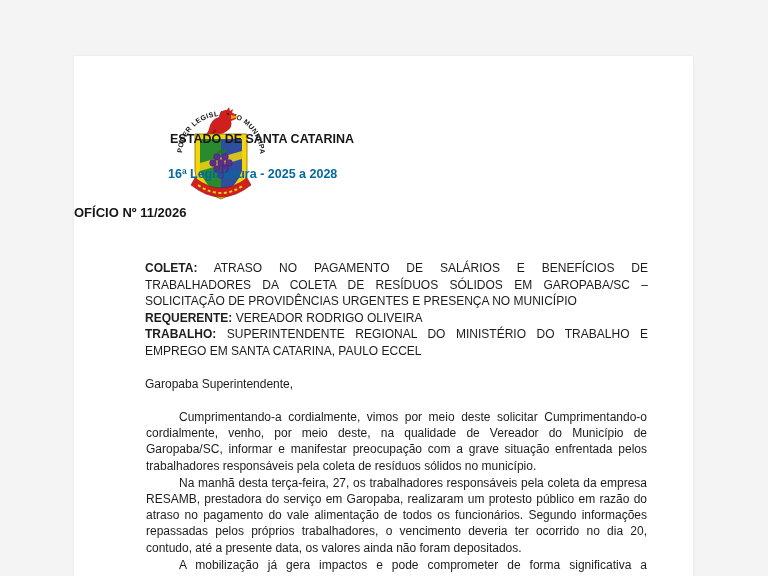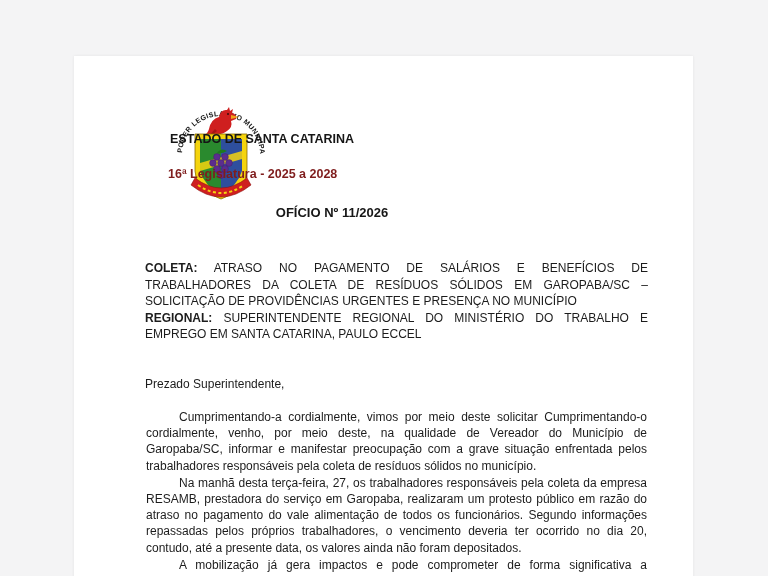--- a/index.html
+++ b/index.html
@@ -45,29 +45,29 @@
     color: #161616;
     white-space: nowrap;
   }
   .legislature {
     position: absolute;
     left: 94px;
     top: 111px;
     z-index: 2;
     font-weight: bold;
     font-size: 12.5px;
-    color: #7f1d1d;
+    color: #0369a1;
     white-space: nowrap;
   }
   .doc-title {
     position: absolute;
     left: 0;
     top: 149px;
     width: 516px;
-    text-align: center;
+    text-align: left;
     font-weight: bold;
     font-size: 13px;
     color: #161616;
     z-index: 2;
   }
   .subject-block {
     position: absolute;
     left: 71px;
     top: 204px;
     width: 503px;
@@ -150,24 +150,25 @@
 
     <div class="org-block">
       <div>ESTADO DE SANTA CATARINA</div>
     </div>
     <div class="legislature">16ª Legislatura - 2025 a 2028</div>
 
     <div class="doc-title">OFÍCIO Nº 11/2026</div>
 
     <div class="subject-block">
         <div class="sline"><b>COLETA:</b><span> ATRASO NO PAGAMENTO DE SALÁRIOS E BENEFÍCIOS DE TRABALHADORES DA COLETA DE RESÍDUOS SÓLIDOS EM GAROPABA/SC – SOLICITAÇÃO DE PROVIDÊNCIAS URGENTES E PRESENÇA NO MUNICÍPIO</span></div>
-        <div class="sline"><b>REGIONAL:</b><span> SUPERINTENDENTE REGIONAL DO MINISTÉRIO DO TRABALHO E EMPREGO EM SANTA CATARINA, PAULO ECCEL</span></div>
+        <div class="sline"><b>REQUERENTE:</b><span> VEREADOR RODRIGO OLIVEIRA</span></div>
+        <div class="sline"><b>TRABALHO:</b><span> SUPERINTENDENTE REGIONAL DO MINISTÉRIO DO TRABALHO E EMPREGO EM SANTA CATARINA, PAULO ECCEL</span></div>
       </div>
 
-    <div class="salutation">Prezado Superintendente,</div>
+    <div class="salutation">Garopaba Superintendente,</div>
 
     <div class="body-block">
         <p class="para">Cumprimentando-a cordialmente, vimos por meio deste solicitar Cumprimentando-o cordialmente, venho, por meio deste, na qualidade de Vereador do Município de Garopaba/SC, informar e manifestar preocupação com a grave situação enfrentada pelos trabalhadores responsáveis pela coleta de resíduos sólidos no município.</p>
         <p class="para">Na manhã desta terça-feira, 27, os trabalhadores responsáveis pela coleta da empresa RESAMB, prestadora do serviço em Garopaba, realizaram um protesto público em razão do atraso no pagamento do vale alimentação de todos os funcionários. Segundo informações repassadas pelos próprios trabalhadores, o vencimento deveria ter ocorrido no dia 20, contudo, até a presente data, os valores ainda não foram depositados.</p>
         <p class="para">A mobilização já gera impactos e pode comprometer de forma significativa a continuidade do serviço de coleta de resíduos em diversos bairros da cidade, trazendo riscos à saúde</p>
       </div>
 
   </div>
 </div>
 

